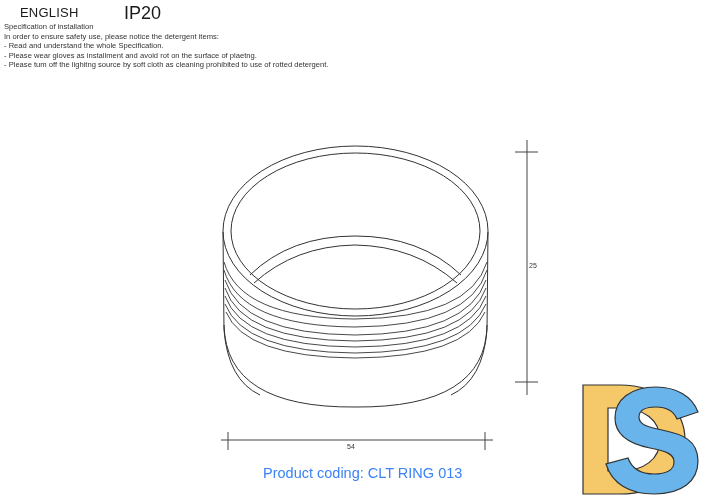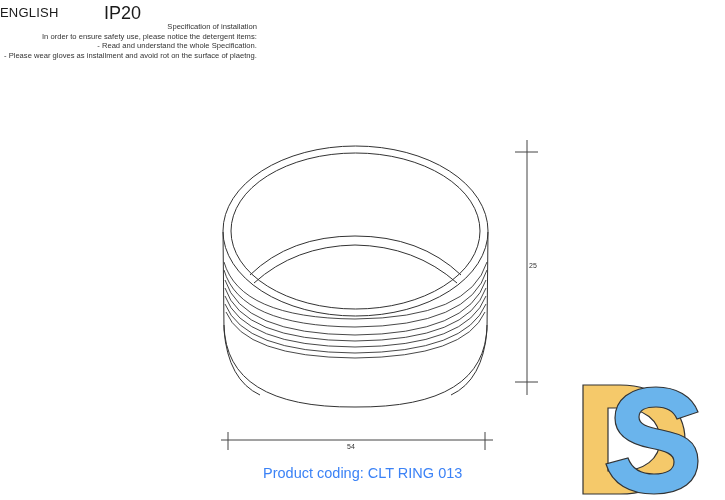--- a/index.html
+++ b/index.html
@@ -1,39 +1,40 @@
 <!DOCTYPE html>
 <html><head>
 <meta charset="utf-8">
 <style>
   html, body { margin: 0; padding: 0; background: #ffffff; }
   body { width: 725px; height: 500px; position: relative; overflow: hidden; font-family: "Liberation Sans", sans-serif; color: #222; }
-  .header { position: absolute; left: 0; top: 3px; text-decoration: underline; }
+  .header { position: absolute; left: 20px; top: 3px; text-decoration: underline; }
   .lang { font-size: 13px; letter-spacing: 0.2px; color: #1a1a1a; display: inline-block; }
   .ip { font-size: 18px; color: #1a1a1a; display: inline-block; position: absolute; left: 104px; top: 0; }
-  .spec { position: absolute; left: 4px; top: 22px; font-size: 7.6px; line-height: 9.6px; color: #333; white-space: nowrap; text-align: right; }
+  .spec { position: absolute; left: 4px; top: 22px; font-size: 7.6px; line-height: 9.6px; color: #333; white-space: nowrap; }
   .spec div { margin: 0; }
   svg.drawing { position: absolute; left: 0; top: 0; }
   .dim-label { position: absolute; font-size: 7px; color: #333; }
   .product { position: absolute; left: 263px; top: 465px; font-size: 14.5px; color: #3b82f6; }
   .logo { position: absolute; left: 580px; top: 382px; }
 </style>
 </head>
 <body>
 
 <div class="header">
   <span class="lang">ENGLISH</span>
   <span class="ip">IP20</span>
 </div>
 
 <div class="spec">
   <div>Specification of installation</div>
   <div>In order to ensure safety use, please notice the detergent items:</div>
   <div>- Read and understand the whole Specification.</div>
   <div>- Please wear gloves as installment and avoid rot on the surface of plaetng.</div>
+  <div>- Please tum off the lighitng source by soft cloth as cleaning prohibited to use of rotted detergent.</div>
 </div>
 
 <svg class="drawing" width="725" height="500" viewBox="0 0 725 500" fill="none" stroke="#333" stroke-width="1">
 
   <path d="M223,232 L224,330 Q228,380 260,395"></path>
   <path d="M488,232 L487,330 Q483,380 451,395"></path>
 
   <path d="M224,325 Q226,408 355,407 Q486,408 487,325"></path>
 
   <g stroke-width="0.9">

